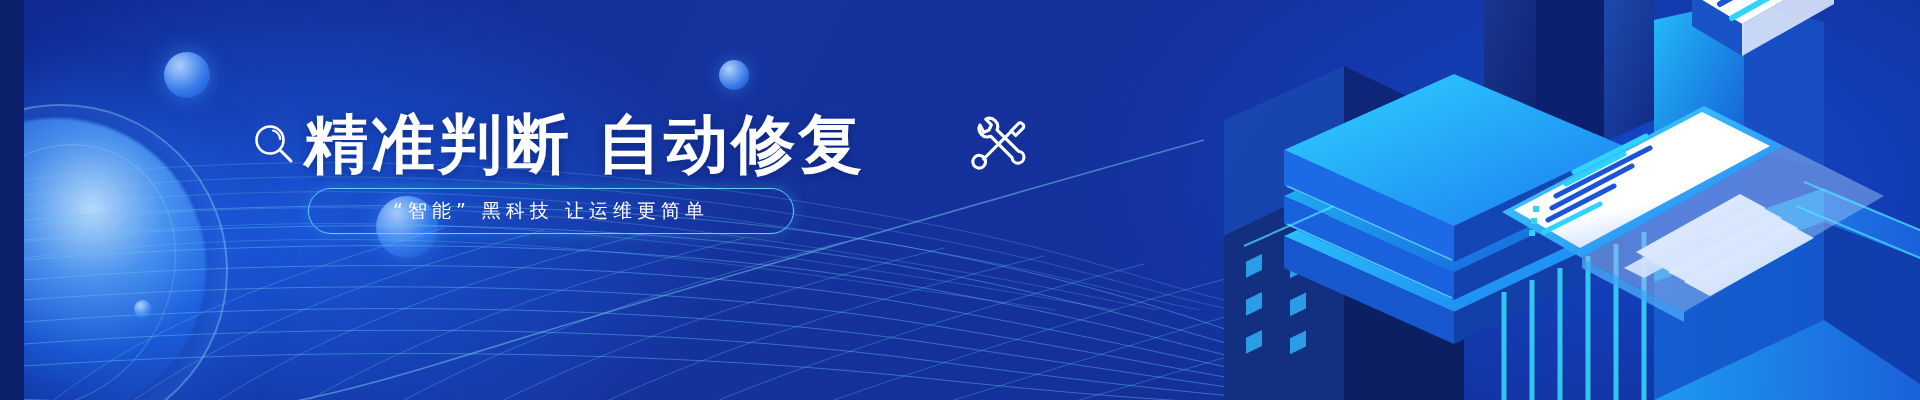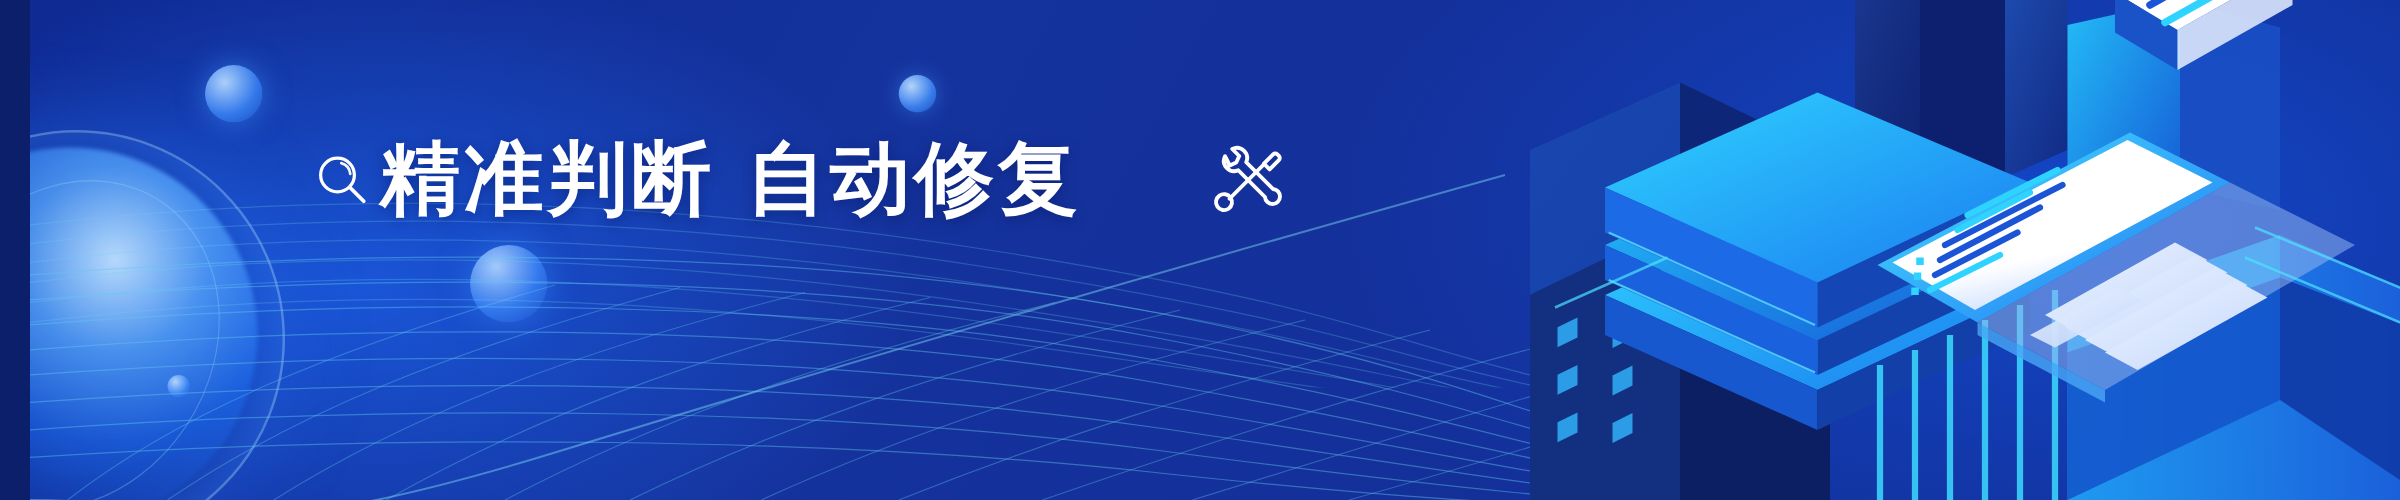--- a/index.html
+++ b/index.html
@@ -147,20 +147,23 @@
     <svg id="tools-icon" viewBox="0 0 64 64">
       <g fill="none" stroke="#ffffff" stroke-width="3.1" stroke-linecap="round" stroke-linejoin="round">
         <path d="M13 11 a 8.2 8.2 0 0 0 10.6 11.2 L 45 43.6 a 6 6 0 1 0 6.4 -6.4 L 30 15.8 A 8.2 8.2 0 0 0 18.8 5.2 l 5.6 5.6 -2.4 5.2 -5.2 2.4 z"></path>
         <path d="M51.5 9.5 l -7.4 7.4 4.6 4.6 7.4 -7.4 a 2.4 2.4 0 0 0 0 -3.4 l -1.2 -1.2 a 2.4 2.4 0 0 0 -3.4 0 z"></path>
         <line x1="43" y1="18.6" x2="16.6" y2="45"></line>
         <path d="M17.4 44 a 6.4 6.4 0 1 0 -1.6 9 a 6.4 6.4 0 0 0 1.6 -9 z"></path>
       </g>
     </svg>
   </div>
 
+  <div id="subtitle-pill">
+    <span id="subtitle">“智能” 黑科技   让运维更简单</span>
+  </div>
 
   <svg id="iso" viewBox="0 0 760 400">
     <defs>
       <linearGradient id="gCyan" x1="0" y1="0" x2="1" y2="1">
         <stop offset="0" stop-color="#2fd3ff"></stop>
           <stop offset="1" stop-color="#1a7bf0"></stop>
       </linearGradient>
       <linearGradient id="gCyan2" x1="0" y1="0" x2="1" y2="1">
         <stop offset="0" stop-color="#24c4fb"></stop>
           <stop offset="1" stop-color="#1558d6"></stop>

